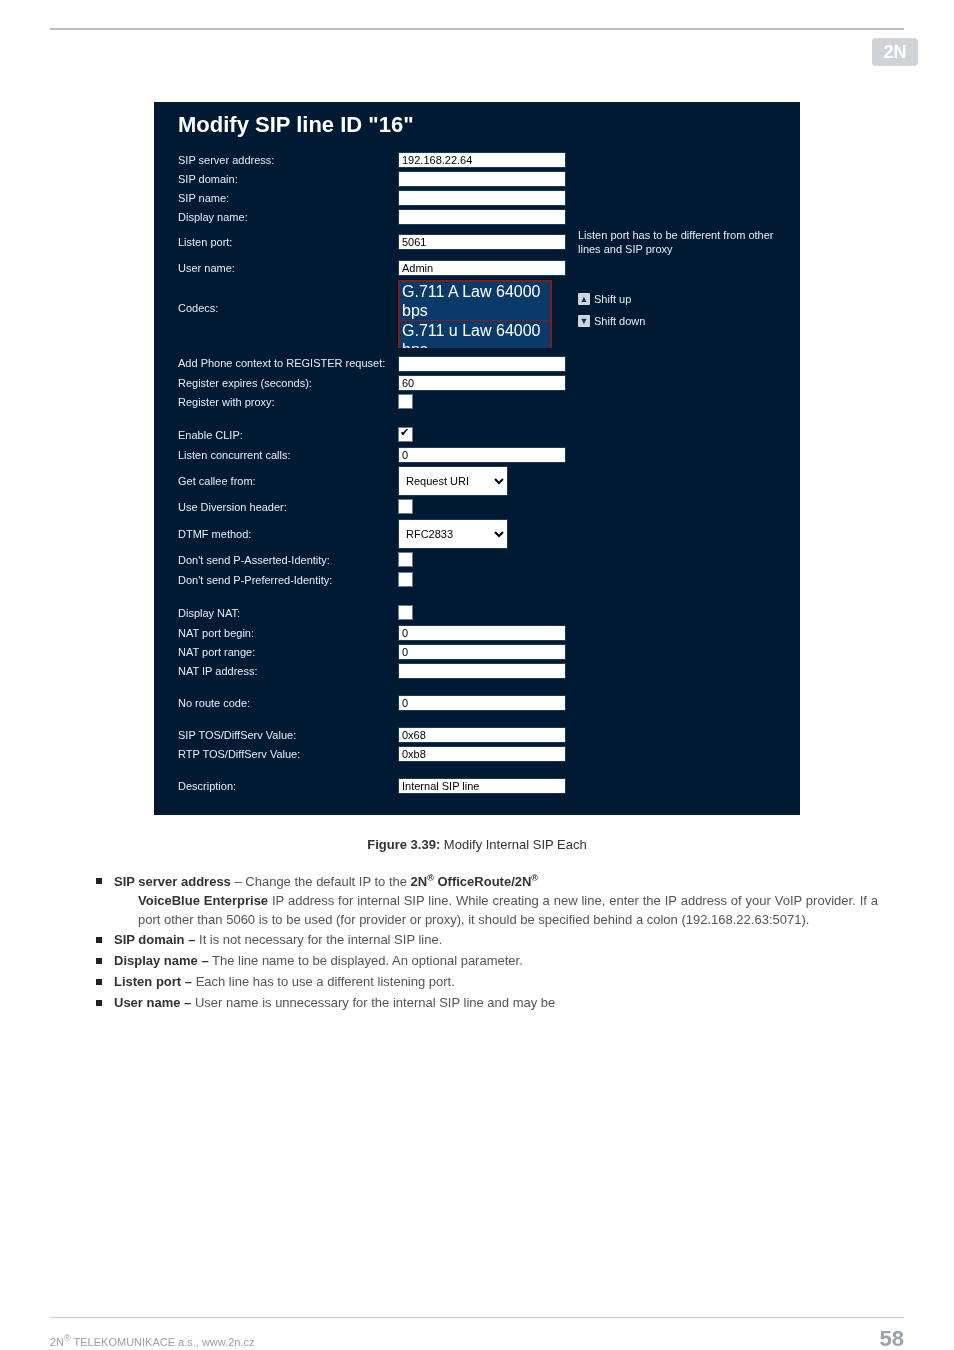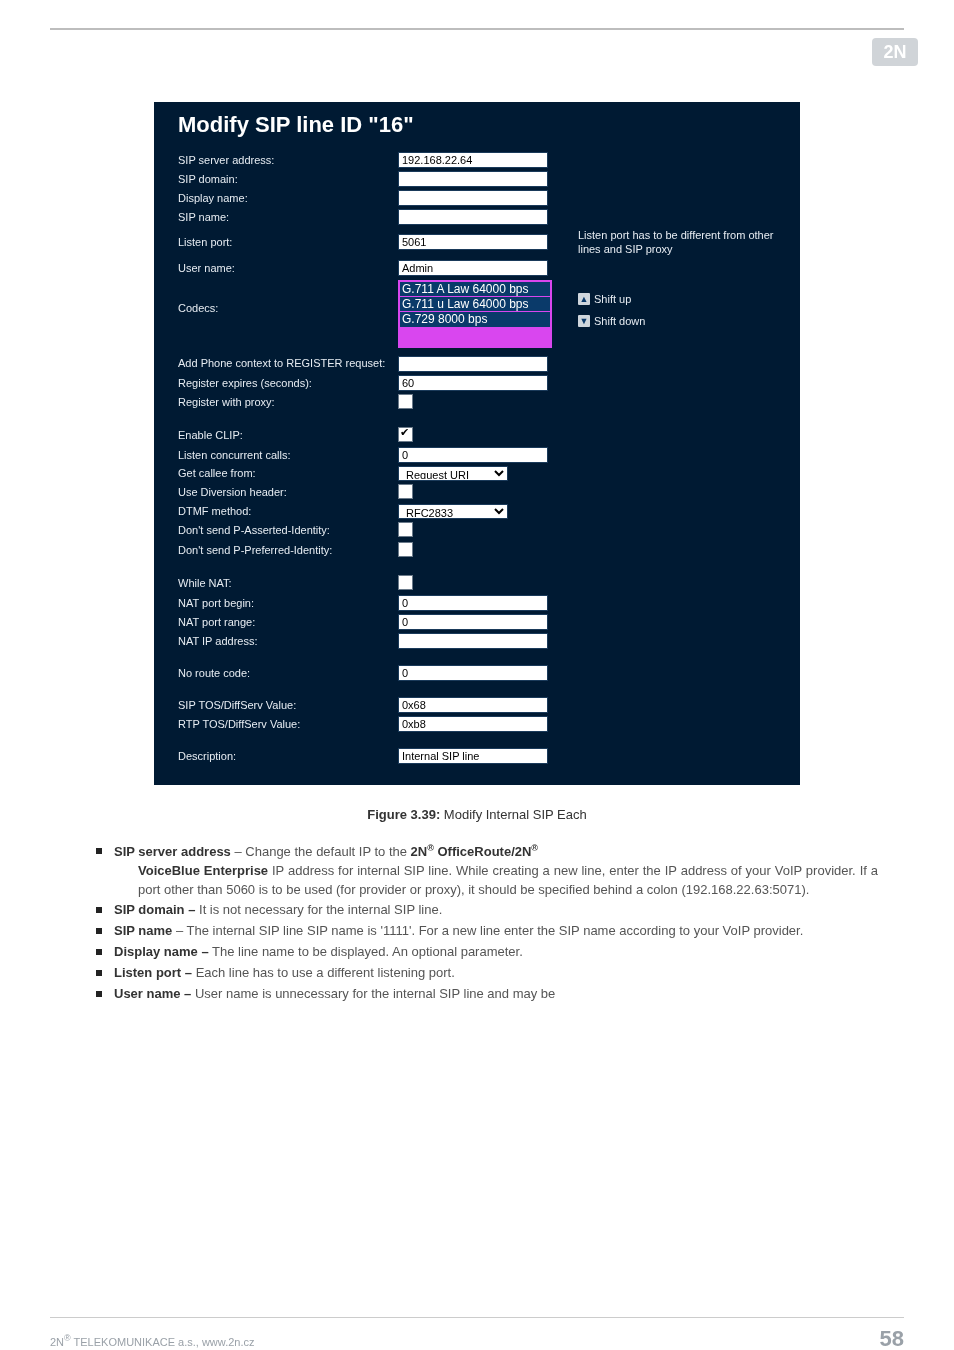--- a/index.html
+++ b/index.html
@@ -7,24 +7,24 @@
   .topline{border-top:2px solid #bdbdbd;margin:28px 50px 0 50px;}
   .logo{position:absolute;top:10px;right:36px;width:46px;height:28px;}
   .logo svg{width:100%;height:100%;}
   .panel{background:#001a33;color:#fff;width:646px;margin:72px auto 0 auto;padding:10px 24px 18px 24px;font-size:11px;box-sizing:border-box;}
   .panel h1{font-family:Verdana,Arial,sans-serif;font-weight:bold;font-size:22px;margin:0 0 14px 0;color:#fff;}
   .row{display:flex;align-items:center;margin:3px 0;}
   .row .lbl{width:220px;color:#e6ecf2;}
   .row .ctl{width:160px;}
   .row .hint{flex:1;color:#e6ecf2;padding-left:20px;line-height:1.3;}
   input[type=text],input[type=password],select,textarea{font-family:Arial,sans-serif;font-size:11px;background:#fff;color:#000;border:1px solid #1a3a5a;padding:1px 3px;box-sizing:border-box;}
-  .w150{width:150px;}
+  .w150{width:168px;}
   .w110{width:110px;}
-  select{height:15px;}
-  .codecs{width:150px;height:64px;background:#d946ef;color:#0a3a6a;font-size:12px;padding:2px;overflow:hidden;line-height:1.2;}
+  select{height:30px;}
+  .codecs{width:150px;height:64px;background:#7f1d1d;color:#0a3a6a;font-size:16px;padding:2px;overflow:hidden;line-height:1.2;}
   .codecs div{background:#0a3a6a;color:#fff;margin-bottom:1px;padding:0 2px;}
   .stack-ctl{display:flex;flex-direction:column;}
   .caret{display:inline-block;width:12px;height:12px;background:#cfd6dc;color:#0a3a6a;text-align:center;line-height:12px;font-size:9px;margin-right:4px;border-radius:1px;}
   .shift{display:flex;align-items:center;margin:4px 0;color:#e6ecf2;}
   .chk{display:inline-block;width:13px;height:13px;background:#fff;border:1px solid #6a7a8a;position:relative;}
   .chk.checked::after{content:"✔";position:absolute;top:-2px;left:1px;font-size:11px;color:#000;}
   .spacer{height:10px;}
   .caption{text-align:center;font-size:13px;color:#333;margin:22px 0 20px 0;}
   .caption b{font-weight:bold;}
   ul.bullets{list-style:none;padding:0 76px 0 96px;margin:0;font-size:13px;color:#555;line-height:1.45;}
@@ -54,25 +54,25 @@
 
     <div class="row">
         <div class="lbl" style="font-weight:normal">SIP server address:</div>
         <div class="ctl"><input type="text" class="w150" value="192.168.22.64" style=""></div>
       </div>
     <div class="row">
         <div class="lbl">SIP domain:</div>
         <div class="ctl"><input type="text" class="w150" value="" style=""></div>
       </div>
     <div class="row">
+        <div class="lbl">SIP name:</div>
+        <div class="ctl"><input type="text" class="w150" value="" style=""></div>
+      </div>
+    <div class="row">
         <div class="lbl">Display name:</div>
-        <div class="ctl"><input type="text" class="w150" value="" style=""></div>
-      </div>
-    <div class="row">
-        <div class="lbl">SIP name:</div>
         <div class="ctl"><input type="text" class="w150" value="" style=""></div>
       </div>
     <div class="row">
         <div class="lbl">Listen port:</div>
         <div class="ctl"><input type="text" class="w150" value="5061" style=""></div>
         <div class="hint">Listen port has to be different from other lines and SIP proxy</div>
       </div>
     <div class="row">
         <div class="lbl">User name:</div>
         <div class="ctl"><input type="text" class="w150" value="Admin" style=""></div>
@@ -137,21 +137,21 @@
         <div class="lbl">Don't send P-Asserted-Identity:</div>
         <div class="ctl"><span class="chk"></span></div>
       </div>
     <div class="row">
         <div class="lbl">Don't send P-Preferred-Identity:</div>
         <div class="ctl"><span class="chk"></span></div>
       </div>
 
     <div class="spacer"></div>
     <div class="row">
-        <div class="lbl">While NAT:</div>
+        <div class="lbl">Display NAT:</div>
         <div class="ctl"><span class="chk"></span></div>
       </div>
     <div class="row">
         <div class="lbl">NAT port begin:</div>
         <div class="ctl"><input type="text" class="w150" value="0" style=""></div>
       </div>
     <div class="row">
         <div class="lbl">NAT port range:</div>
         <div class="ctl"><input type="text" class="w150" value="0" style=""></div>
       </div>
@@ -186,21 +186,20 @@
   <div class="caption"><b>Figure 3.39:</b><span> Modify Internal SIP Each</span></div>
 
   <ul class="bullets">
     <li class="just">
       <b>SIP server address</b><span> – Change the default IP to the </span><b><span>2N</span><sup>®</sup><span> OfficeRoute/2N</span><sup>®</sup></b>
       <div style="padding-left:24px;text-align:justify;">
         <b>VoiceBlue Enterprise</b><span> IP address for internal SIP line. While creating a new line, enter the IP address of your VoIP provider. If a port other than 5060 is to be used (for provider or proxy), it should be specified behind a colon (192.168.22.63:5071).</span>
       </div>
     </li>
     <li><b>SIP domain –</b><span> It is not necessary for the internal SIP line.</span></li>
-    <li><b>SIP name</b><span> – The internal SIP line SIP name is '1111'. For a new line enter the SIP name according to your VoIP provider.</span></li>
     <li><b>Display name –</b><span> The line name to be displayed. An optional parameter.</span></li>
     <li><b>Listen port –</b><span> Each line has to use a different listening port.</span></li>
     <li><b>User name –</b><span> User name is unnecessary for the internal SIP line and may be</span></li>
   </ul>
 
   <div class="footer">
     <div class="co"><span>2N</span><sup>®</sup><span> TELEKOMUNIKACE a.s., www.2n.cz</span></div>
     <div class="pg">58</div>
   </div>
 </div>

